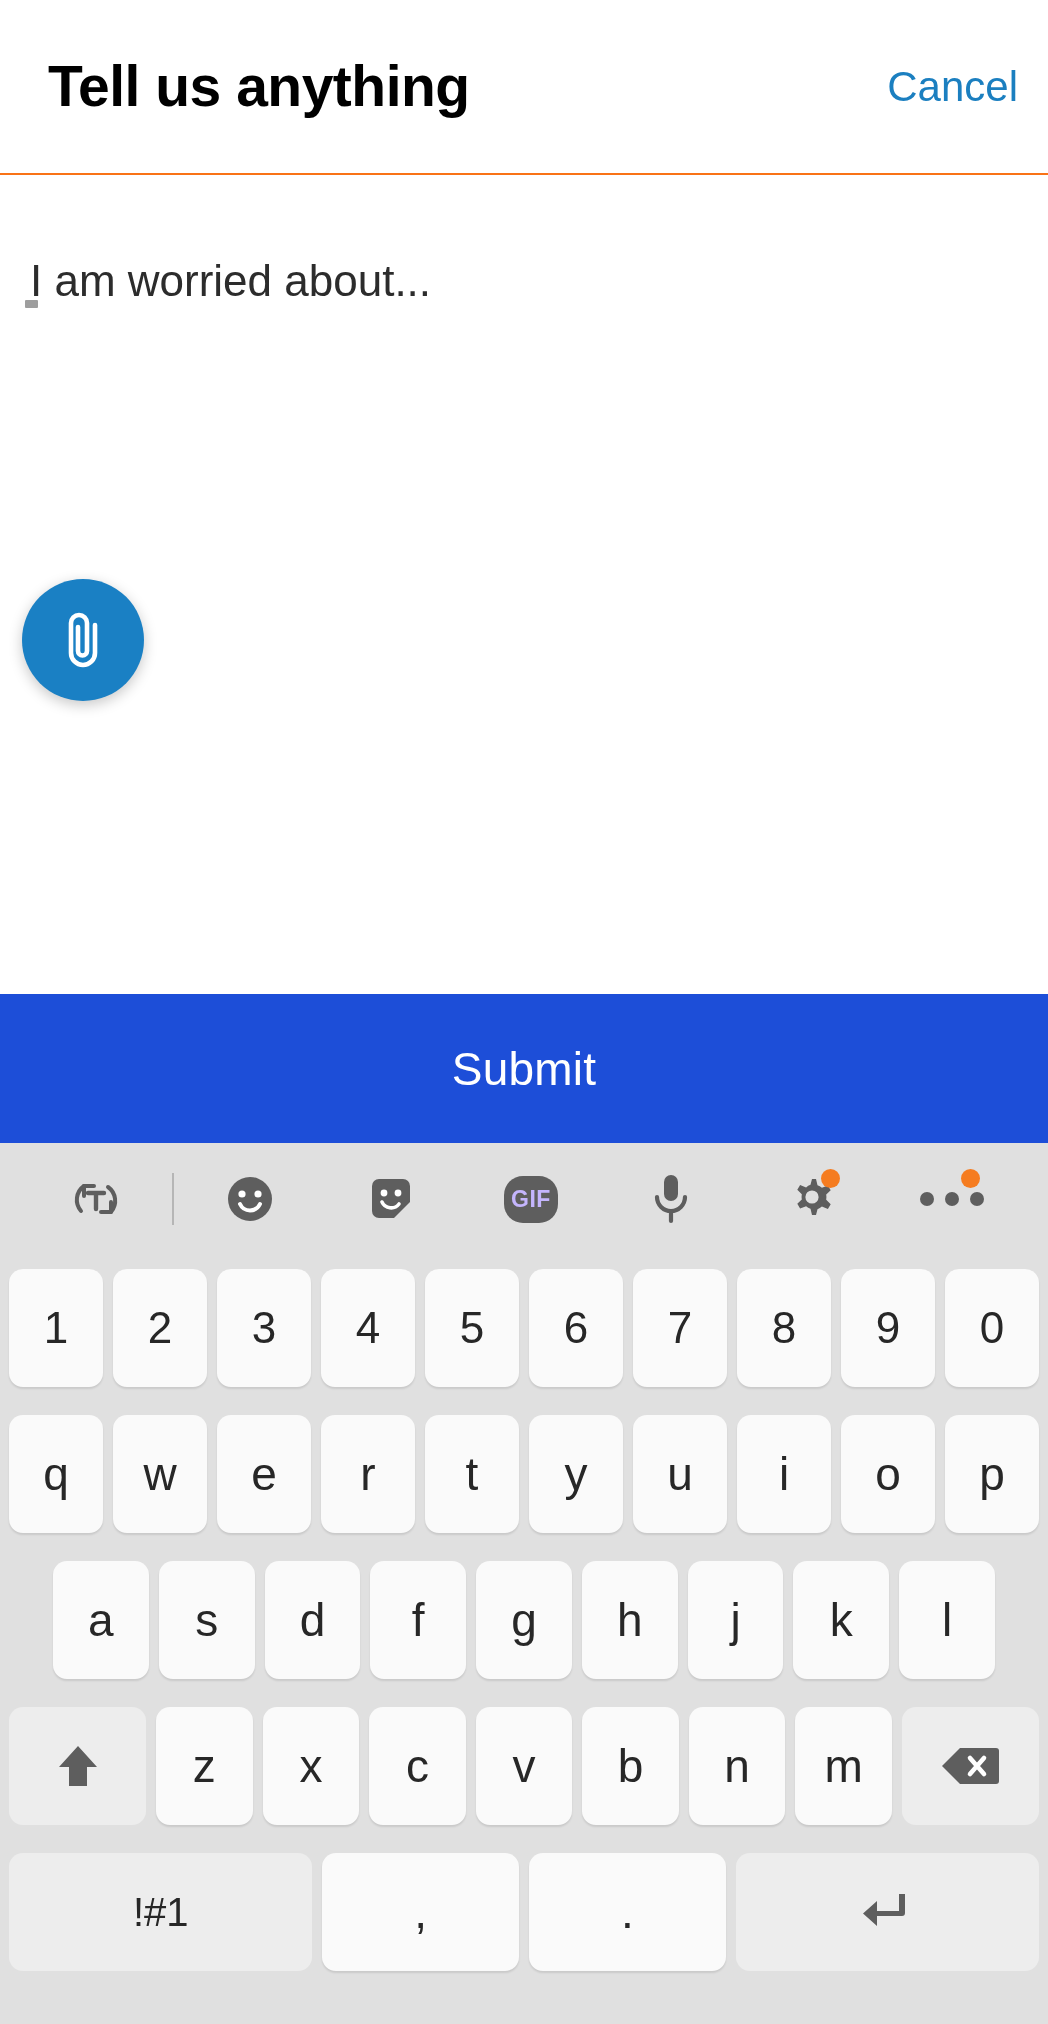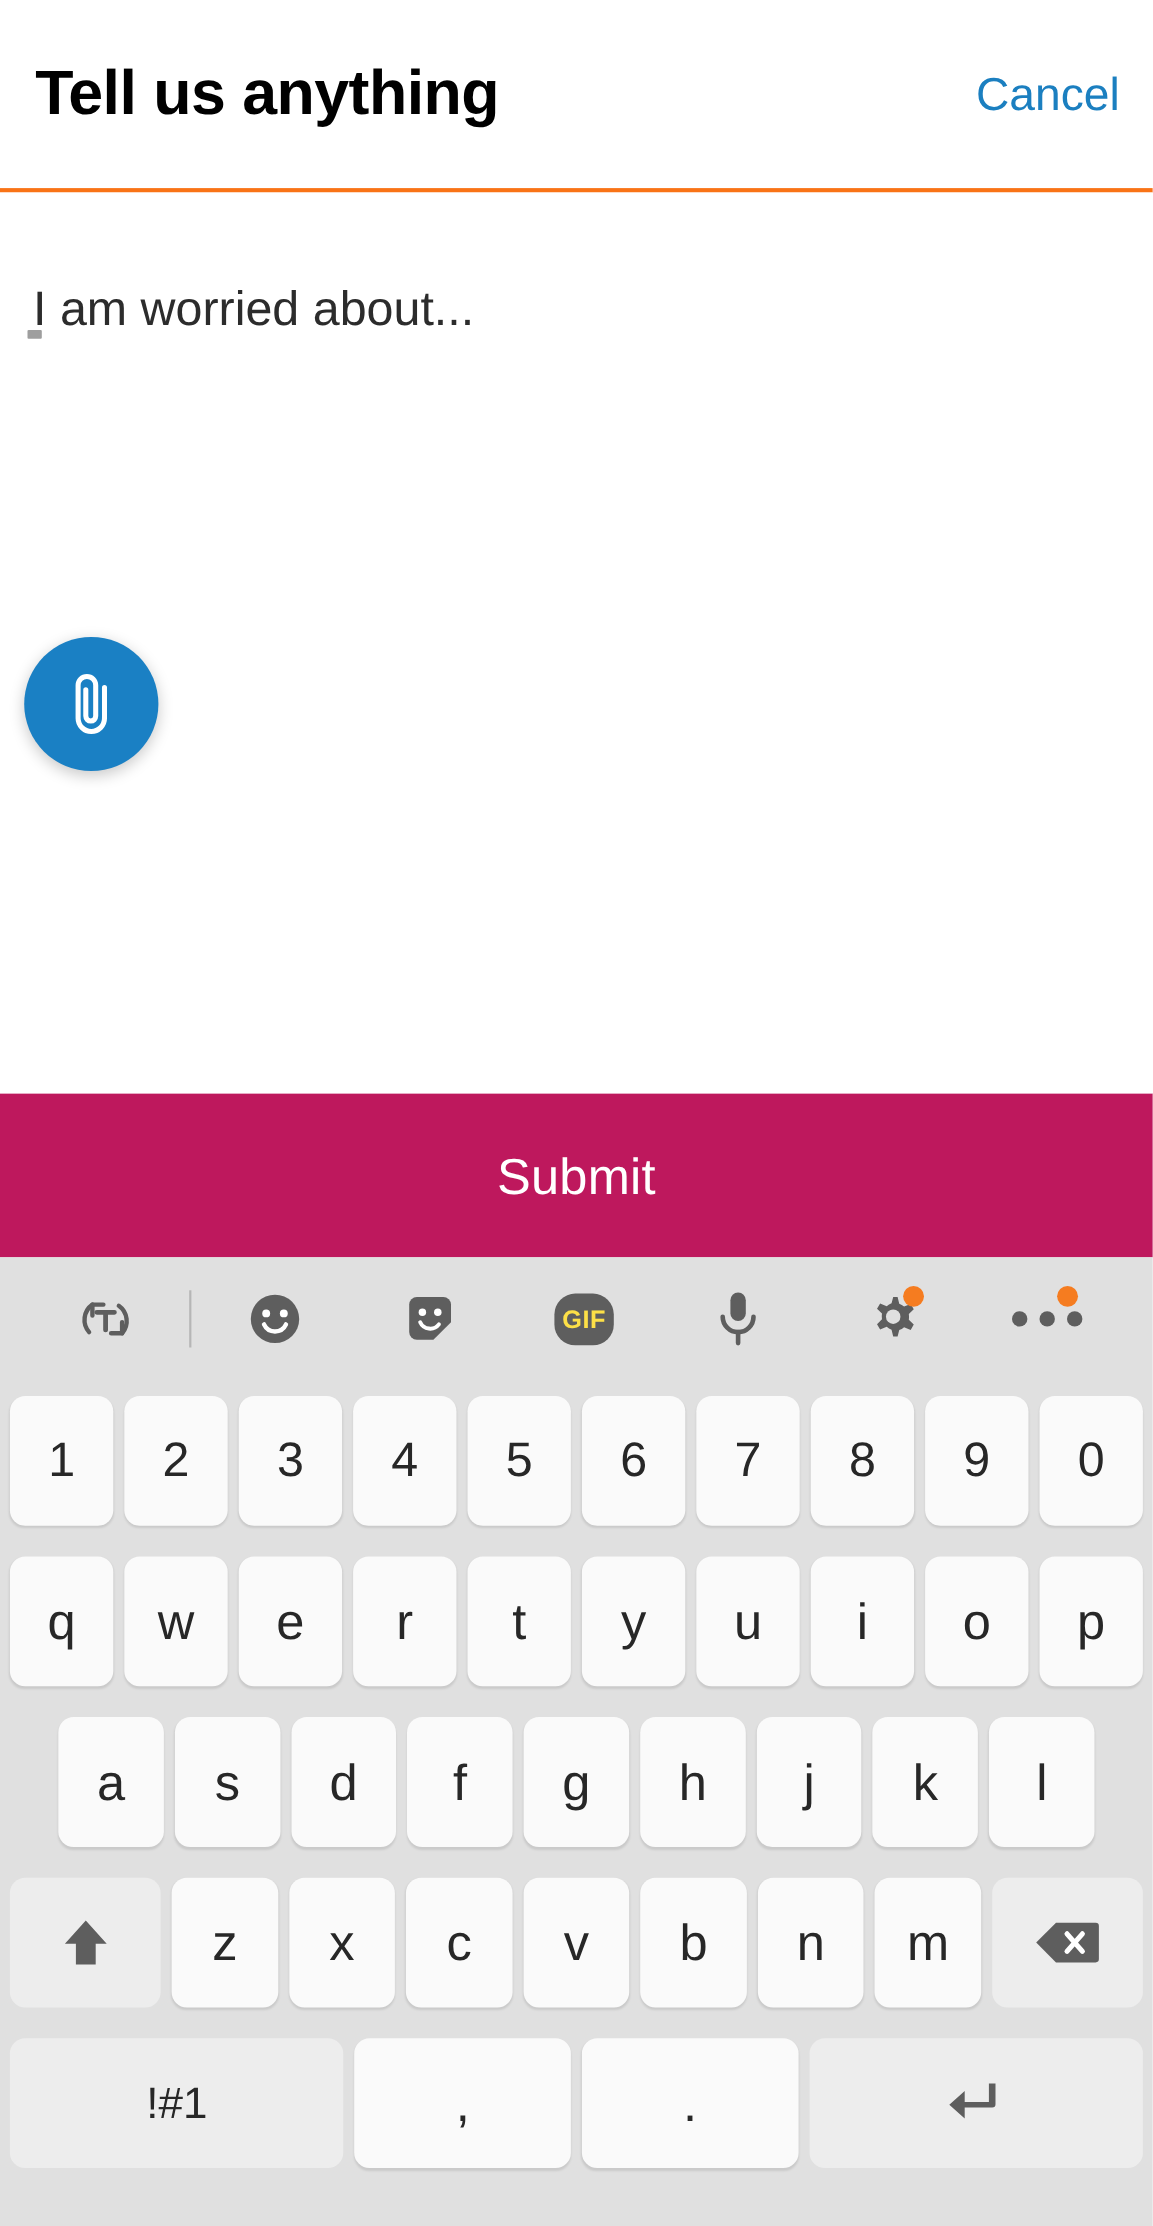--- a/index.html
+++ b/index.html
@@ -22,23 +22,23 @@
   }
 
   
   .header {
     position: relative;
     height: 175px;
     flex: 0 0 175px;
     display: flex;
     align-items: center;
     justify-content: space-between;
-    padding: 0 30px 0 32px;
+    padding: 0 30px 0 48px;
     background: #ffffff;
-    border-bottom: 4px solid #f97316;
+    border-bottom: 2px solid #f97316;
   }
   .page-title {
     font-size: 57px;
     font-weight: bold;
     color: #000000;
     letter-spacing: -0.5px;
     line-height: 1;
   }
   .cancel-btn {
     font-size: 42px;
@@ -89,21 +89,21 @@
     cursor: pointer;
     border: none;
   }
   .fab svg { display: block; }
 
   
   .submit-bar {
     flex: 0 0 149px;
     height: 149px;
     width: 100%;
-    background: #be185d;
+    background: #1d4ed8;
     display: flex;
     align-items: center;
     justify-content: center;
     cursor: pointer;
     border: none;
   }
   .submit-label {
     color: #ffffff;
     font-size: 46px;
     line-height: 1;
@@ -149,21 +149,21 @@
     border-radius: 50%;
     background: #f57c20;
     top: 26px;
     right: 42px;
   }
   .gif-chip {
     width: 54px;
     height: 47px;
     border-radius: 19px;
     background: #5e5e5e;
-    color: #fde047;
+    color: #c4b5fd;
     font-size: 23px;
     font-weight: bold;
     display: flex;
     align-items: center;
     justify-content: center;
     letter-spacing: 0.5px;
   }
   .dots {
     display: flex;
     gap: 11px;

